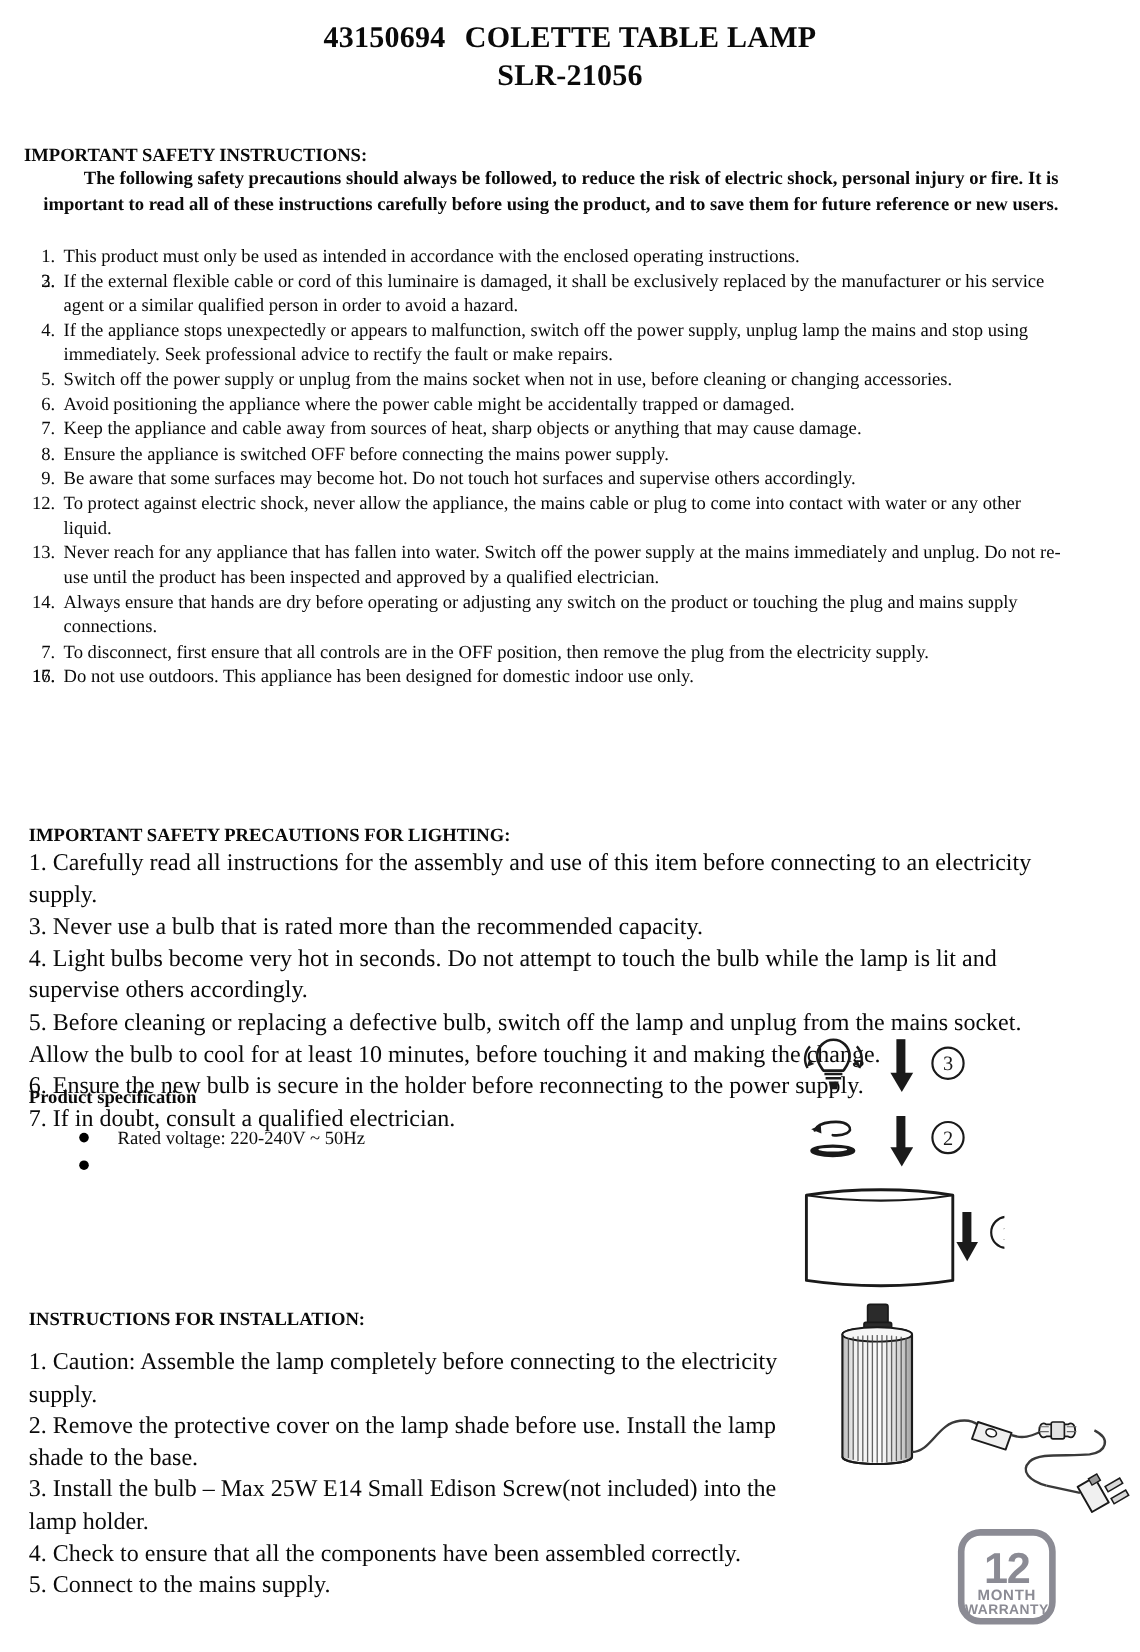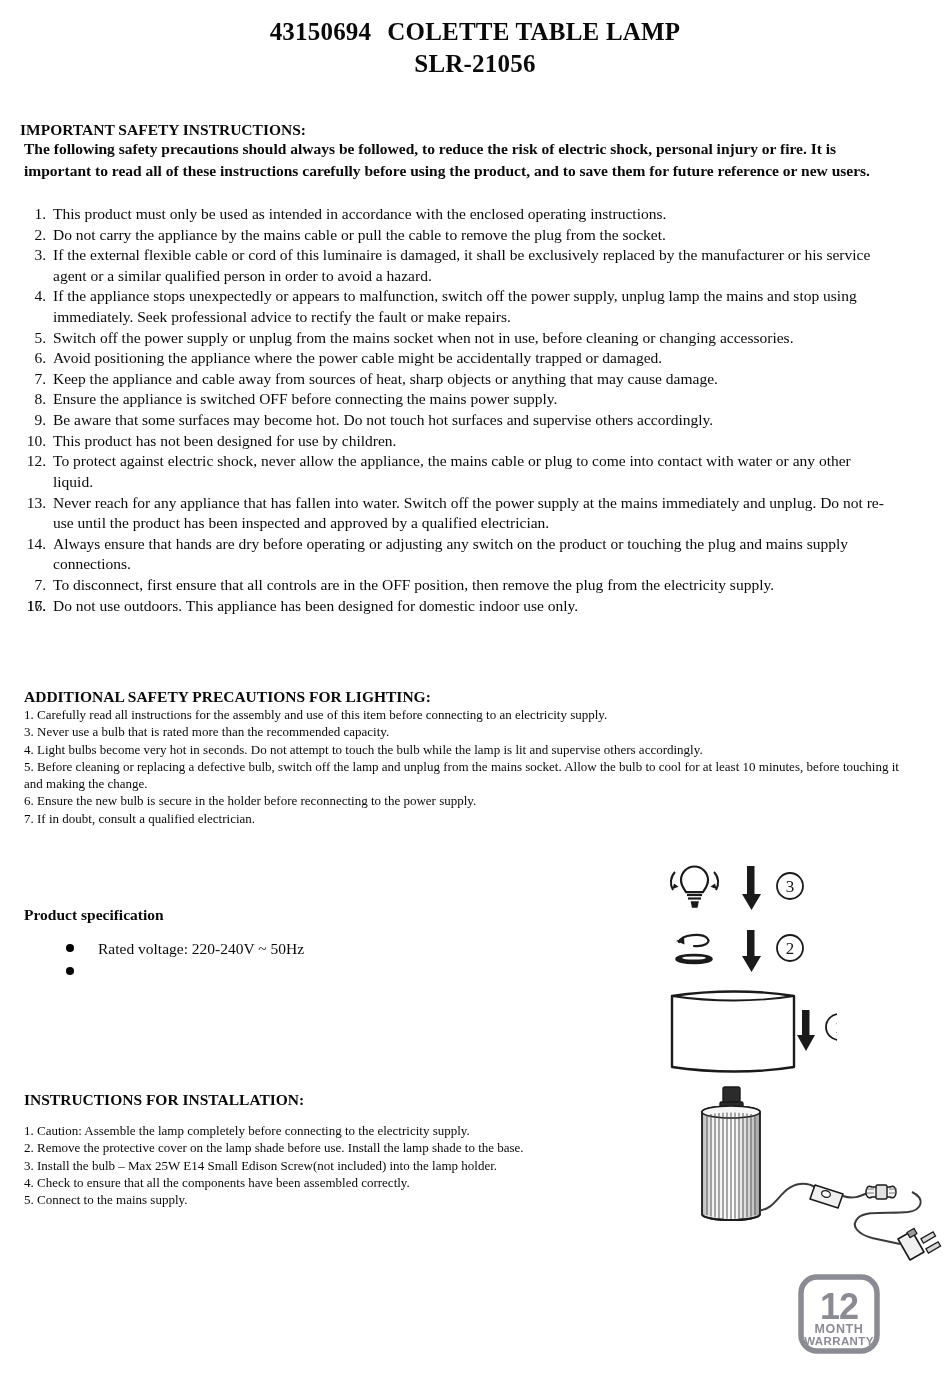--- a/index.html
+++ b/index.html
@@ -66,21 +66,21 @@
     font-size: 15.5px;
   }
 
   
   ol.flat-list {
     list-style: none;
     margin: 0;
     padding: 0;
   }
   ol.flat-list > li {
-    font-size: 13px;
+    font-size: 20px;
     line-height: 1.33;
   }
 
   
   ul.spec-list {
     list-style: none;
     margin: 0;
     padding: 0;
   }
   ul.spec-list > li {
@@ -97,21 +97,21 @@
     width: 8px;
     height: 8px;
     border-radius: 50%;
     background: #000;
   }
 
   
   .abs { position: absolute; }
 
   #safety-heading   { left: 8px; top: 120px; margin-left: 12px; }
-  #intro-para       { left: 24px; top: 138px; width: 858px; }
+  #intro-para       { left: 24px; top: 138px; width: 858px; text-align: right; }
   #main-list        { left: 24px; top: 204px; width: 862px; }
   #lighting-heading { left: 24px; top: 687px; }
   #lighting-list    { left: 24px; top: 706px; width: 880px; }
   #spec-heading     { left: 24px; top: 905px; }
   #spec-list        { left: 54px; top: 938px; width: 540px; }
   #install-heading  { left: 24px; top: 1090px; }
   #install-list     { left: 24px; top: 1122px; width: 640px; }
 
   
   #assembly-diagram { left: 652px; top: 862px; }
@@ -129,38 +129,37 @@
     <span>SLR-21056</span>
   </div>
 </div>
 
 <div class="abs section-heading" id="safety-heading">IMPORTANT SAFETY INSTRUCTIONS:</div>
 
 <div class="abs intro-para" id="intro-para">The following safety precautions should always be followed, to reduce the risk of electric shock, personal injury or fire. It is important to read all of these instructions carefully before using the product, and to save them for future reference or new users.</div>
 
 <ol class="abs num-list" id="main-list">
     <li><span class="li-num">1.</span><span>This product must only be used as intended in accordance with the enclosed operating instructions.</span></li>
-    <li><span class="li-num">2.</span><span>Do not carry the appliance by the mains cable or pull the cable to remove the plug from the socket.</span></li>
+    <li><span class="li-num">2.</span></li>
     <li><span class="li-num">3.</span><span>If the external flexible cable or cord of this luminaire is damaged, it shall be exclusively replaced by the manufacturer or his service agent or a similar qualified person in order to avoid a hazard.</span></li>
     <li><span class="li-num">4.</span><span>If the appliance stops unexpectedly or appears to malfunction, switch off the power supply, unplug lamp the mains and stop using immediately. Seek professional advice to rectify the fault or make repairs.</span></li>
     <li><span class="li-num">5.</span><span>Switch off the power supply or unplug from the mains socket when not in use, before cleaning or changing accessories.</span></li>
     <li><span class="li-num">6.</span><span>Avoid positioning the appliance where the power cable might be accidentally trapped or damaged.</span></li>
     <li><span class="li-num">7.</span><span>Keep the appliance and cable away from sources of heat, sharp objects or anything that may cause damage.</span></li>
     <li><span class="li-num">8.</span><span>Ensure the appliance is switched OFF before connecting the mains power supply.</span></li>
     <li><span class="li-num">9.</span><span>Be aware that some surfaces may become hot. Do not touch hot surfaces and supervise others accordingly.</span></li>
-    <li><span class="li-num">10.</span><span>This product has not been designed for use by children.</span></li>
     <li><span class="li-num">12.</span><span>To protect against electric shock, never allow the appliance, the mains cable or plug to come into contact with water or any other liquid.</span></li>
     <li><span class="li-num">13.</span><span>Never reach for any appliance that has fallen into water. Switch off the power supply at the mains immediately and unplug. Do not re-use until the product has been inspected and approved by a qualified electrician.</span></li>
     <li><span class="li-num">14.</span><span>Always ensure that hands are dry before operating or adjusting any switch on the product or touching the plug and mains supply connections.</span></li>
     <li><span class="li-num">7.</span><span>To disconnect, first ensure that all controls are in the OFF position, then remove the plug from the electricity supply.</span></li>
     <li><span class="li-num">16.</span></li>
     <li><span class="li-num">17.</span><span>Do not use outdoors. This appliance has been designed for domestic indoor use only.</span></li>
   </ol>
 
-<div class="abs section-heading" id="lighting-heading">ADDITIONAL SAFETY PRECAUTIONS FOR LIGHTING:</div>
+<div class="abs section-heading" id="lighting-heading">IMPORTANT SAFETY PRECAUTIONS FOR LIGHTING:</div>
 
 <ol class="abs flat-list" id="lighting-list">
     <li>1. Carefully read all instructions for the assembly and use of this item before connecting to an electricity supply.</li>
     <li>3. Never use a bulb that is rated more than the recommended capacity.</li>
     <li>4. Light bulbs become very hot in seconds. Do not attempt to touch the bulb while the lamp is lit and supervise others accordingly.</li>
     <li>5. Before cleaning or replacing a defective bulb, switch off the lamp and unplug from the mains socket. Allow the bulb to cool for at least 10 minutes, before touching it and making the change.</li>
     <li>6. Ensure the new bulb is secure in the holder before reconnecting to the power supply.</li>
     <li>7. If in doubt, consult a qualified electrician.</li>
   </ol>
 

